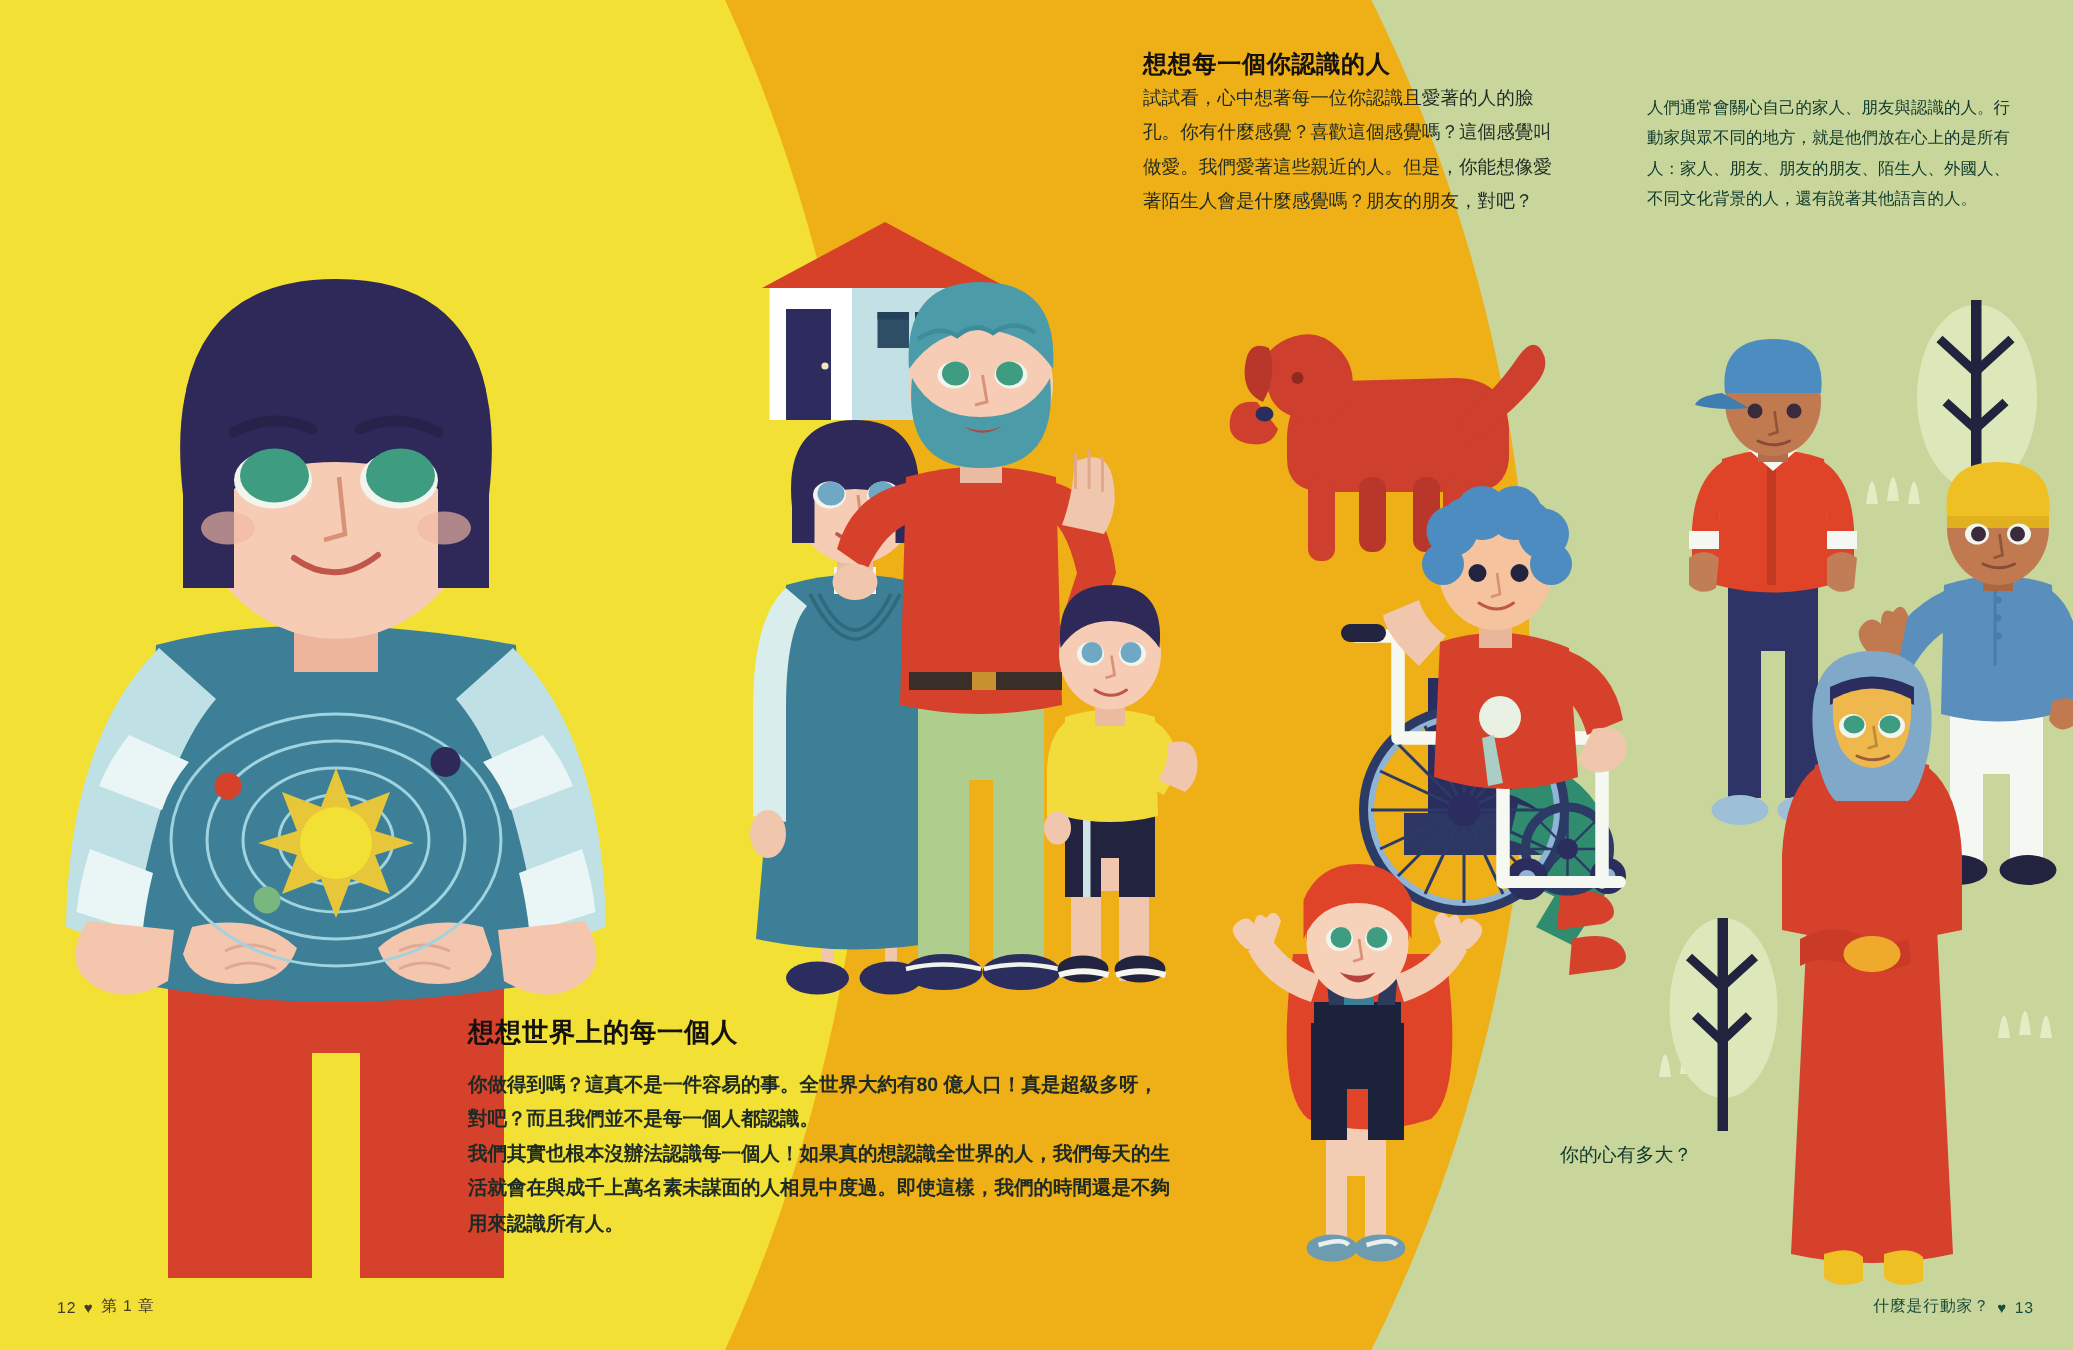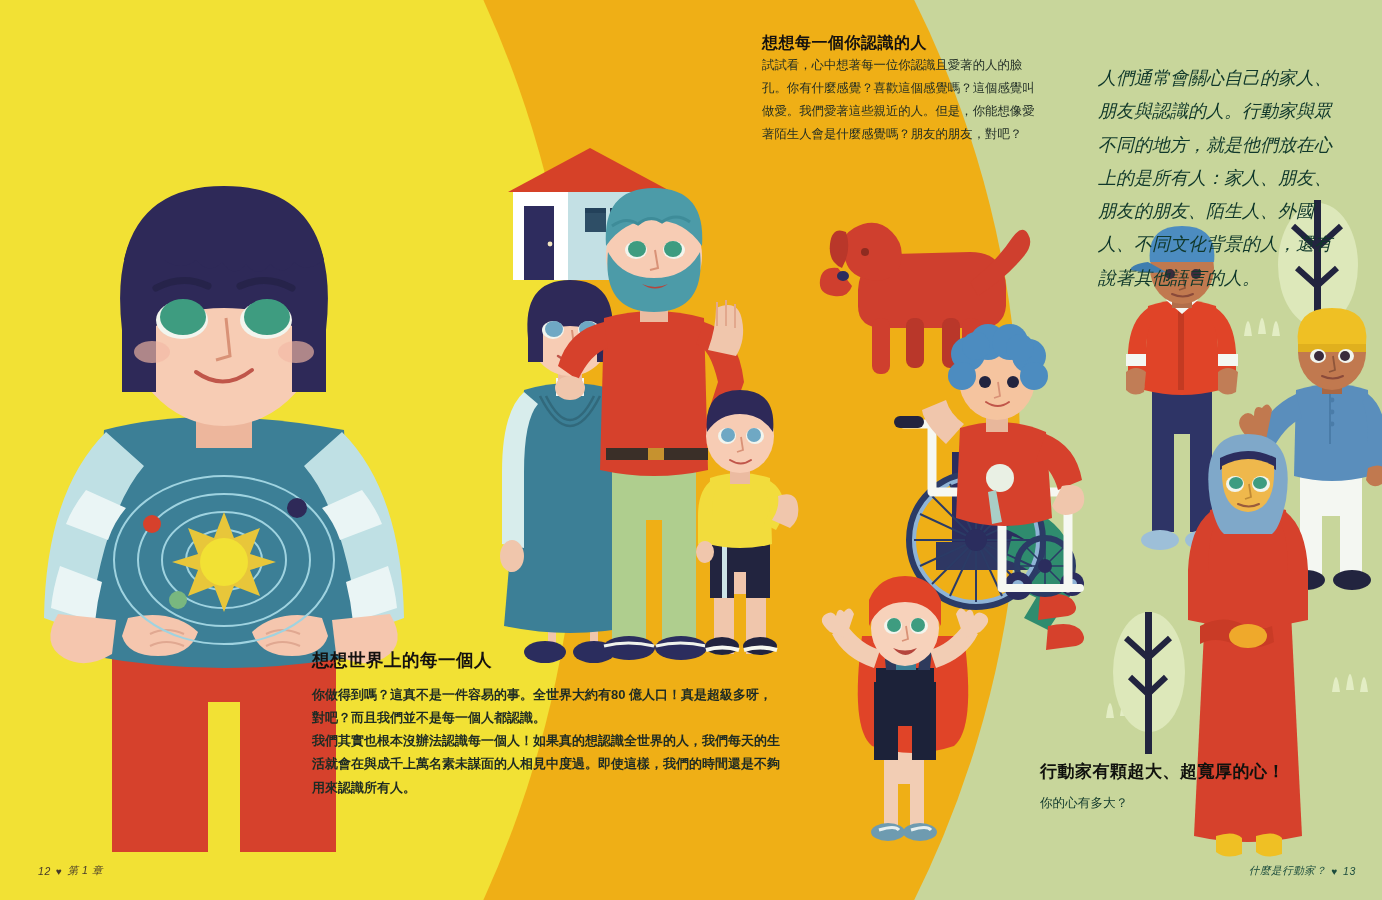--- a/index.html
+++ b/index.html
@@ -26,34 +26,34 @@
     font-weight:700;color:#14110F;letter-spacing:.5px;
   }
   .body{
     color:#1E2B24;line-height:1.78;
   }
   #title{
     left:52px;top:36px;width:420px;z-index:45;
     font-size:31px;font-weight:700;line-height:1.42;color:#15120E;
     letter-spacing:1px;
   }
-  #blk-world{left:312px;top:648px;width:470px;}
+  #blk-world{left:312px;top:676px;width:470px;}
   #blk-world .heading{font-size:17.5px;margin-bottom:11px;}
   #blk-world .body{font-size:13px;font-weight:bold;}
   #blk-know{left:762px;top:33px;width:278px;}
   #blk-know .heading{font-size:16px;}
   #blk-know .body{font-size:12.4px;line-height:1.85;}
   #blk-people{left:1098px;top:62px;width:242px;}
-  #blk-people .body{font-size:18px;line-height:1.85;color:#10382B;font-style:italic;}
+  #blk-people .body{font-size:11px;line-height:1.85;color:#10382B;}
   #blk-heart{left:1040px;top:760px;width:330px;}
   #blk-heart .heading{font-size:17px;margin-bottom:10px;color:#10110D;}
   #blk-heart .body{font-size:12.6px;line-height:1.7;color:#10382B;}
   
   .footer{position:absolute;bottom:22px;font-size:10.5px;z-index:50;
-    display:flex;align-items:center;gap:5px;letter-spacing:.6px;font-style:italic;}
+    display:flex;align-items:flex-end;gap:5px;letter-spacing:.6px;}
   #footer-left{left:38px;color:#45392A;}
   #footer-right{right:26px;color:#1A4B3C;}
   .heart{font-size:10px;}
   
   .fig{position:absolute;z-index:30;}
 </style>
 </head>
 <body>
 
 <div id="page">
@@ -476,21 +476,20 @@
   <div class="tblock" id="blk-know">
     <div class="heading">想想每一個你認識的人</div>
     <div class="body">試試看，心中想著每一位你認識且愛著的人的臉孔。你有什麼感覺？喜歡這個感覺嗎？這個感覺叫做愛。我們愛著這些親近的人。但是，你能想像愛著陌生人會是什麼感覺嗎？朋友的朋友，對吧？</div>
   </div>
 
   <div class="tblock" id="blk-people">
     <div class="body">人們通常會關心自己的家人、朋友與認識的人。行動家與眾不同的地方，就是他們放在心上的是所有人：家人、朋友、朋友的朋友、陌生人、外國人、不同文化背景的人，還有說著其他語言的人。</div>
   </div>
 
   <div class="tblock" id="blk-heart">
-    <div class="heading">行動家有顆超大、超寬厚的心！</div>
     <div class="body">你的心有多大？</div>
   </div>
 
   <div class="footer" id="footer-left">
     <span>12</span>
     <span class="heart">♥</span>
     <span>第 1 章</span>
   </div>
   <div class="footer" id="footer-right">
     <span>什麼是行動家？</span>

